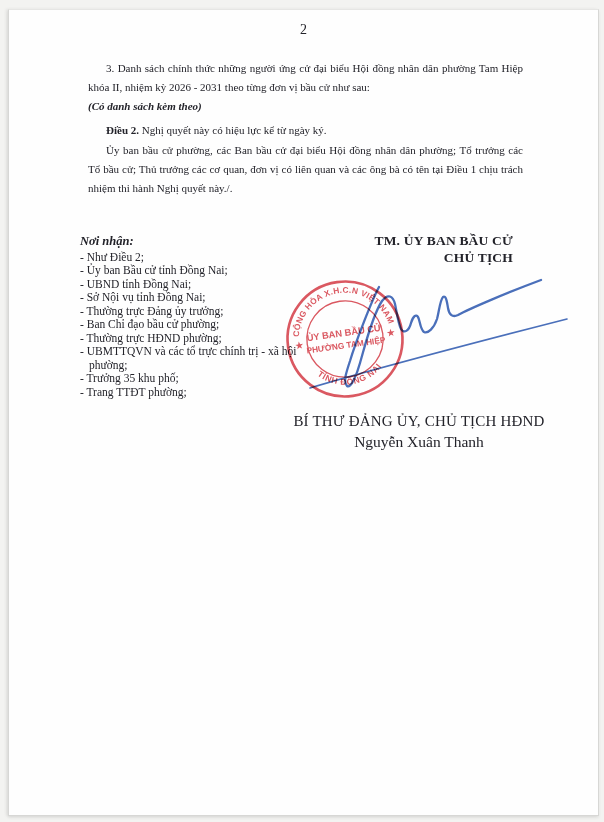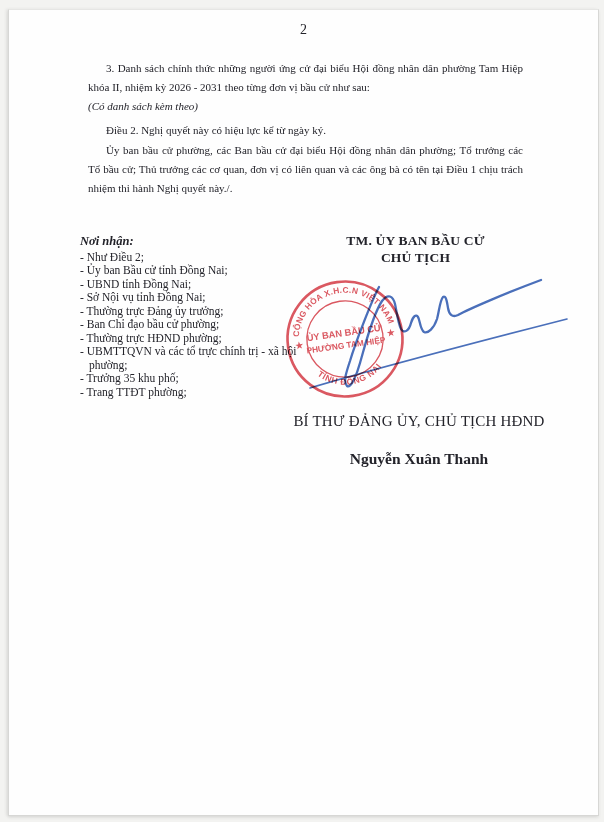--- a/index.html
+++ b/index.html
@@ -20,44 +20,44 @@
     position:absolute;left:0;right:0;top:12px;
     text-align:center;font-size:14px;
   }
   .main-text{
     position:absolute;left:79px;top:49px;width:435px;
     font-size:11px;line-height:18.6px;
   }
   .main-text p{margin:0;text-align:justify;}
   .para-indent{text-indent:18px;}
   .attachment-note{
-    text-align:left;font-style:italic;margin-top:1px !important;
+    text-align:left;font-style:italic;margin-top:1px !important;font-weight:bold;
   }
   .article2{margin-top:5px !important;}
-  .article2 .lbl{font-weight:normal;}
+  .article2 .lbl{font-weight:bold;}
   .impl{margin-top:2px !important;}
   .recipients{
     position:absolute;left:71px;top:225px;width:236px;
     font-size:11.5px;line-height:13.5px;
   }
   .recipients-heading{
     font-weight:bold;font-style:italic;font-size:12.5px;
     margin-bottom:2px;
   }
   .rcpt-item{padding-left:9px;text-indent:-9px;}
   .onbehalf-block{
     position:absolute;left:309px;top:223px;width:195px;
-    text-align:center;font-weight:bold;font-size:13.5px;line-height:16.5px;
+    text-align:right;font-weight:bold;font-size:13.5px;line-height:16.5px;
     letter-spacing:.2px;
   }
   .signer-block{
     position:absolute;left:282px;top:403px;width:256px;text-align:center;
   }
   .signer-title{font-size:15px;letter-spacing:.2px;}
-  .signer-name{font-weight:bold;font-size:15.5px;margin-top:20px;}
+  .signer-name{font-weight:normal;font-size:15.5px;margin-top:3px;}
   .stamp-svg{
     position:absolute;left:275px;top:268px;width:122px;height:122px;
     opacity:.88;mix-blend-mode:multiply;transform:rotate(-8deg);
   }
   .stamp-text{
     fill:#d6414b;
     font-family:"Liberation Sans","DejaVu Sans",sans-serif;
     font-weight:bold;
   }
   .signature-svg{

